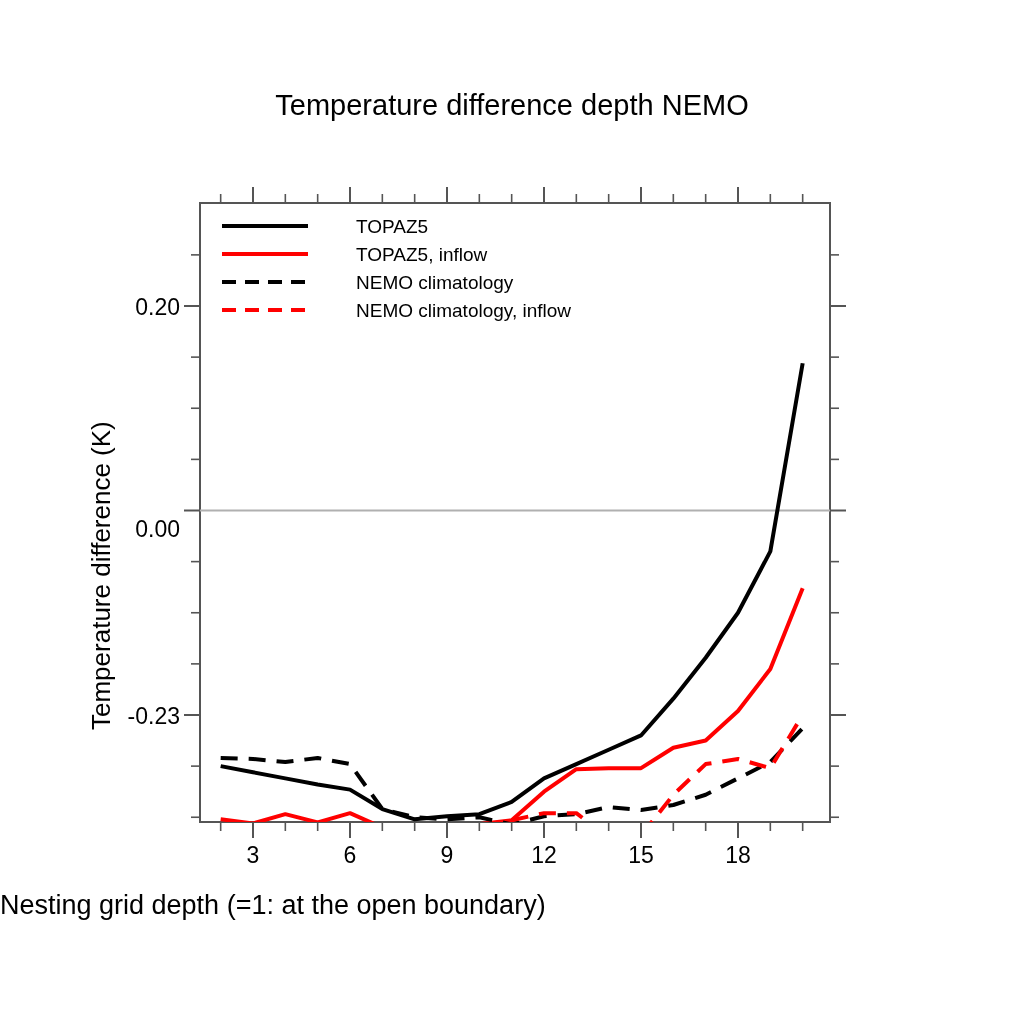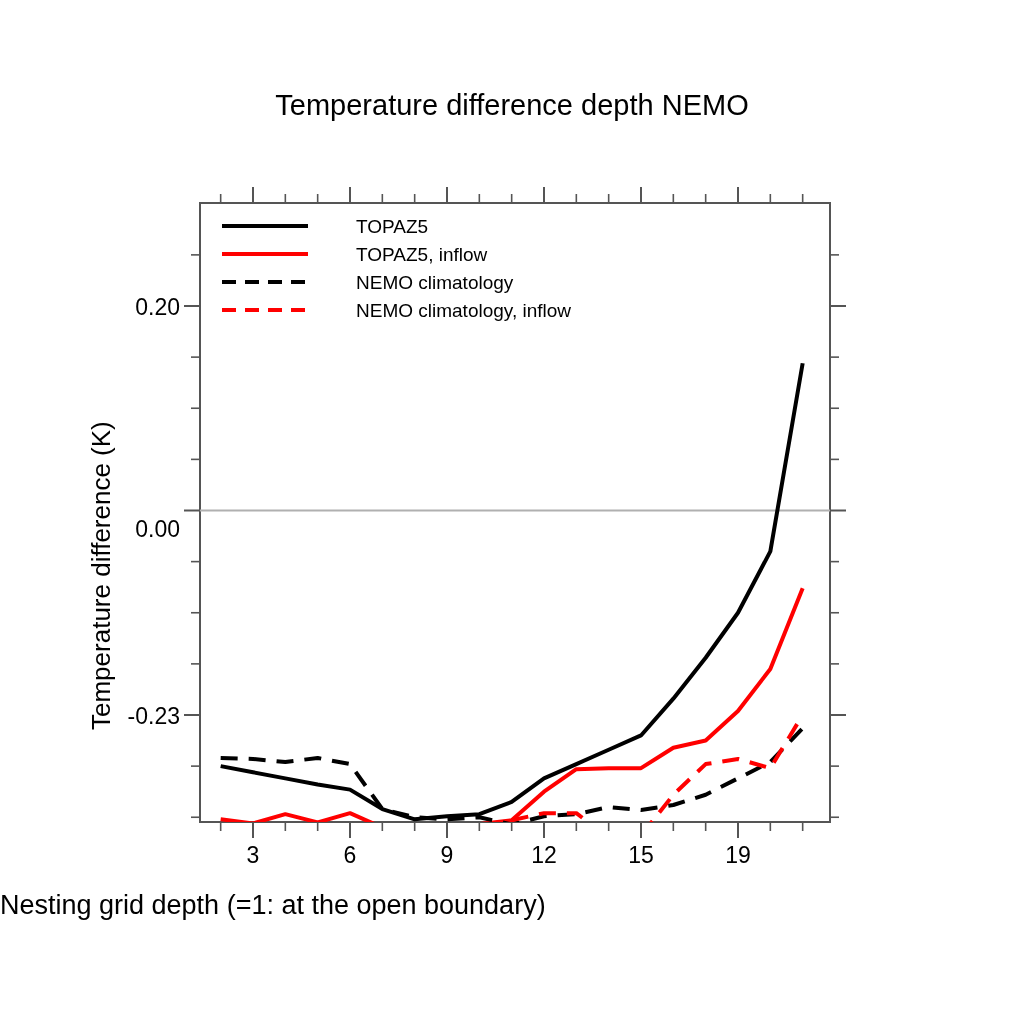--- a/index.html
+++ b/index.html
@@ -99,21 +99,21 @@
 
   <div class="tick-label ytick-label" style="left:70px; top:294px; width:110px;">0.20</div>
   <div class="tick-label ytick-label" style="left:70px; top:500px; width:110px;margin-top:16px;">0.00</div>
   <div class="tick-label ytick-label" style="left:62px; top:703px; width:118px;">-0.23</div>
 
   <div class="tick-label xtick-label" style="left:223px; top:842px; width:60px;">3</div>
   <div class="tick-label xtick-label" style="left:320px; top:842px; width:60px;">6</div>
   <div class="tick-label xtick-label" style="left:417px; top:842px; width:60px;">9</div>
   <div class="tick-label xtick-label" style="left:514px; top:842px; width:60px;">12</div>
   <div class="tick-label xtick-label" style="left:611px; top:842px; width:60px;">15</div>
-  <div class="tick-label xtick-label" style="left:708px; top:842px; width:60px;">19</div>
+  <div class="tick-label xtick-label" style="left:708px; top:842px; width:60px;">18</div>
 
   <div class="legend-text" style="left:316px; top:216px;">TOPAZ5</div>
   <div class="legend-text" style="left:316px; top:244px;">TOPAZ5, inflow</div>
   <div class="legend-text" style="left:316px; top:272px;">NEMO climatology</div>
   <div class="legend-text" style="left:316px; top:300px;">NEMO climatology, inflow</div>
 
   <svg id="plot" width="1024" height="1024" style="position:absolute; left:0; top:0;">
       <defs>
         <clipPath id="plotclip">
           <rect x="200" y="203" width="630" height="619"></rect>

